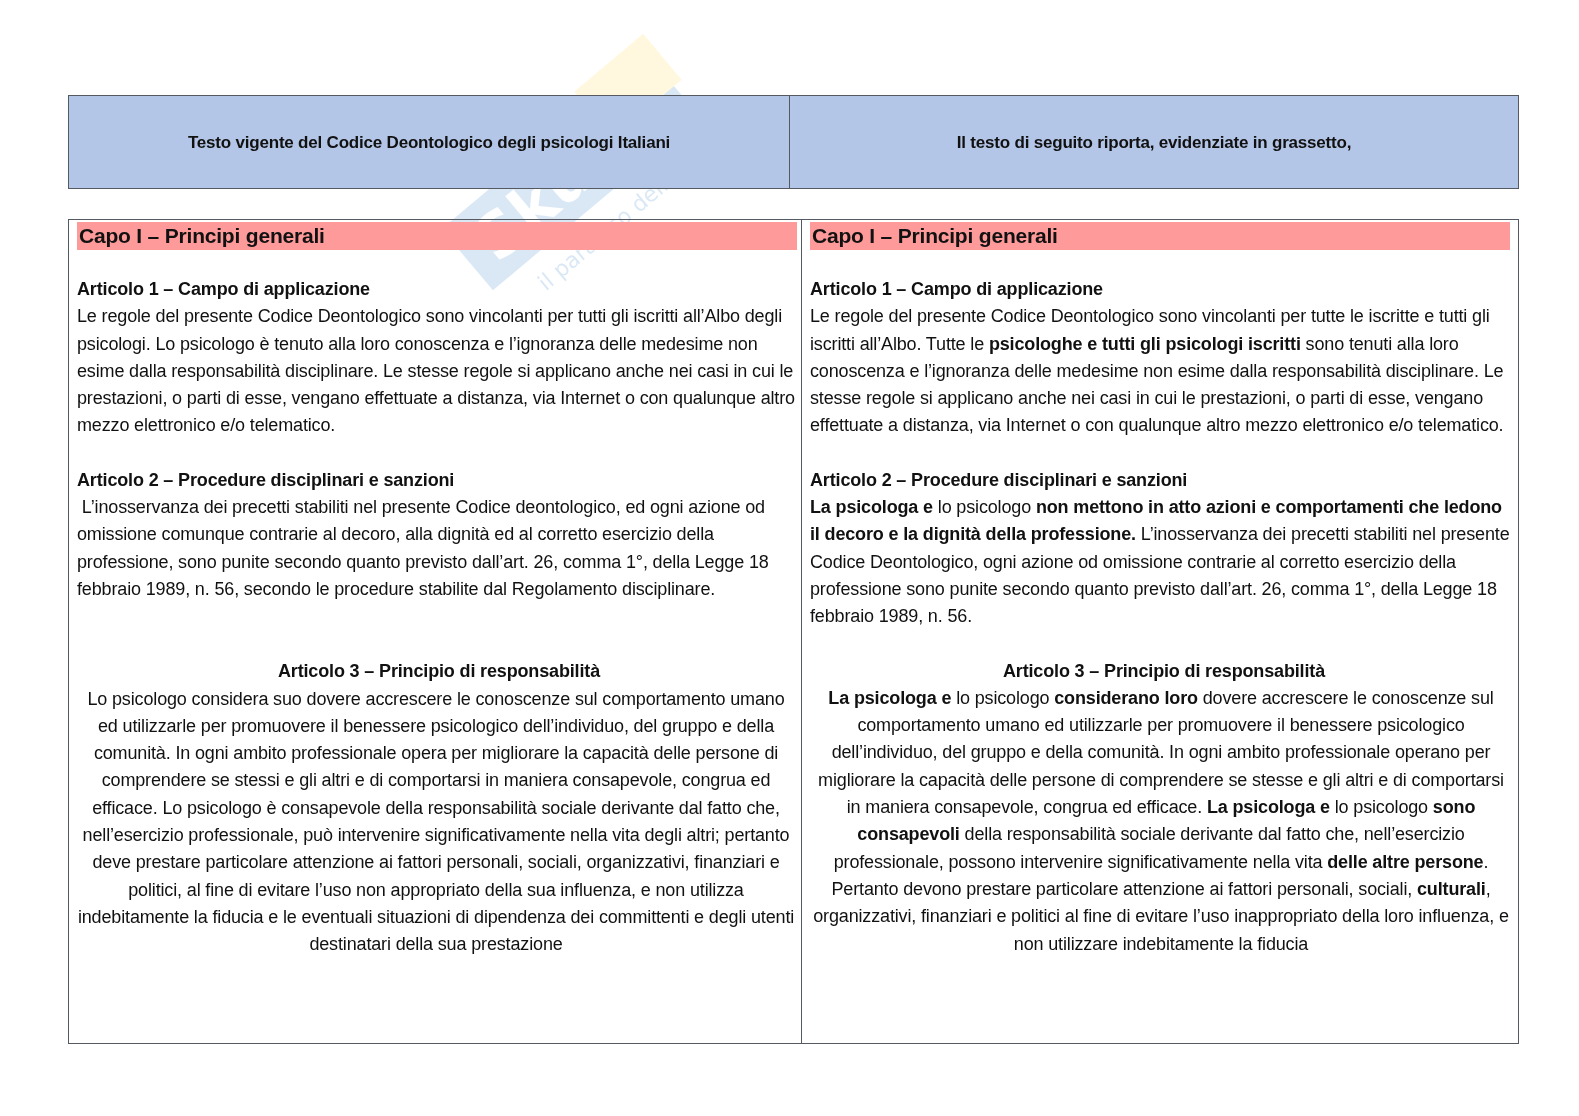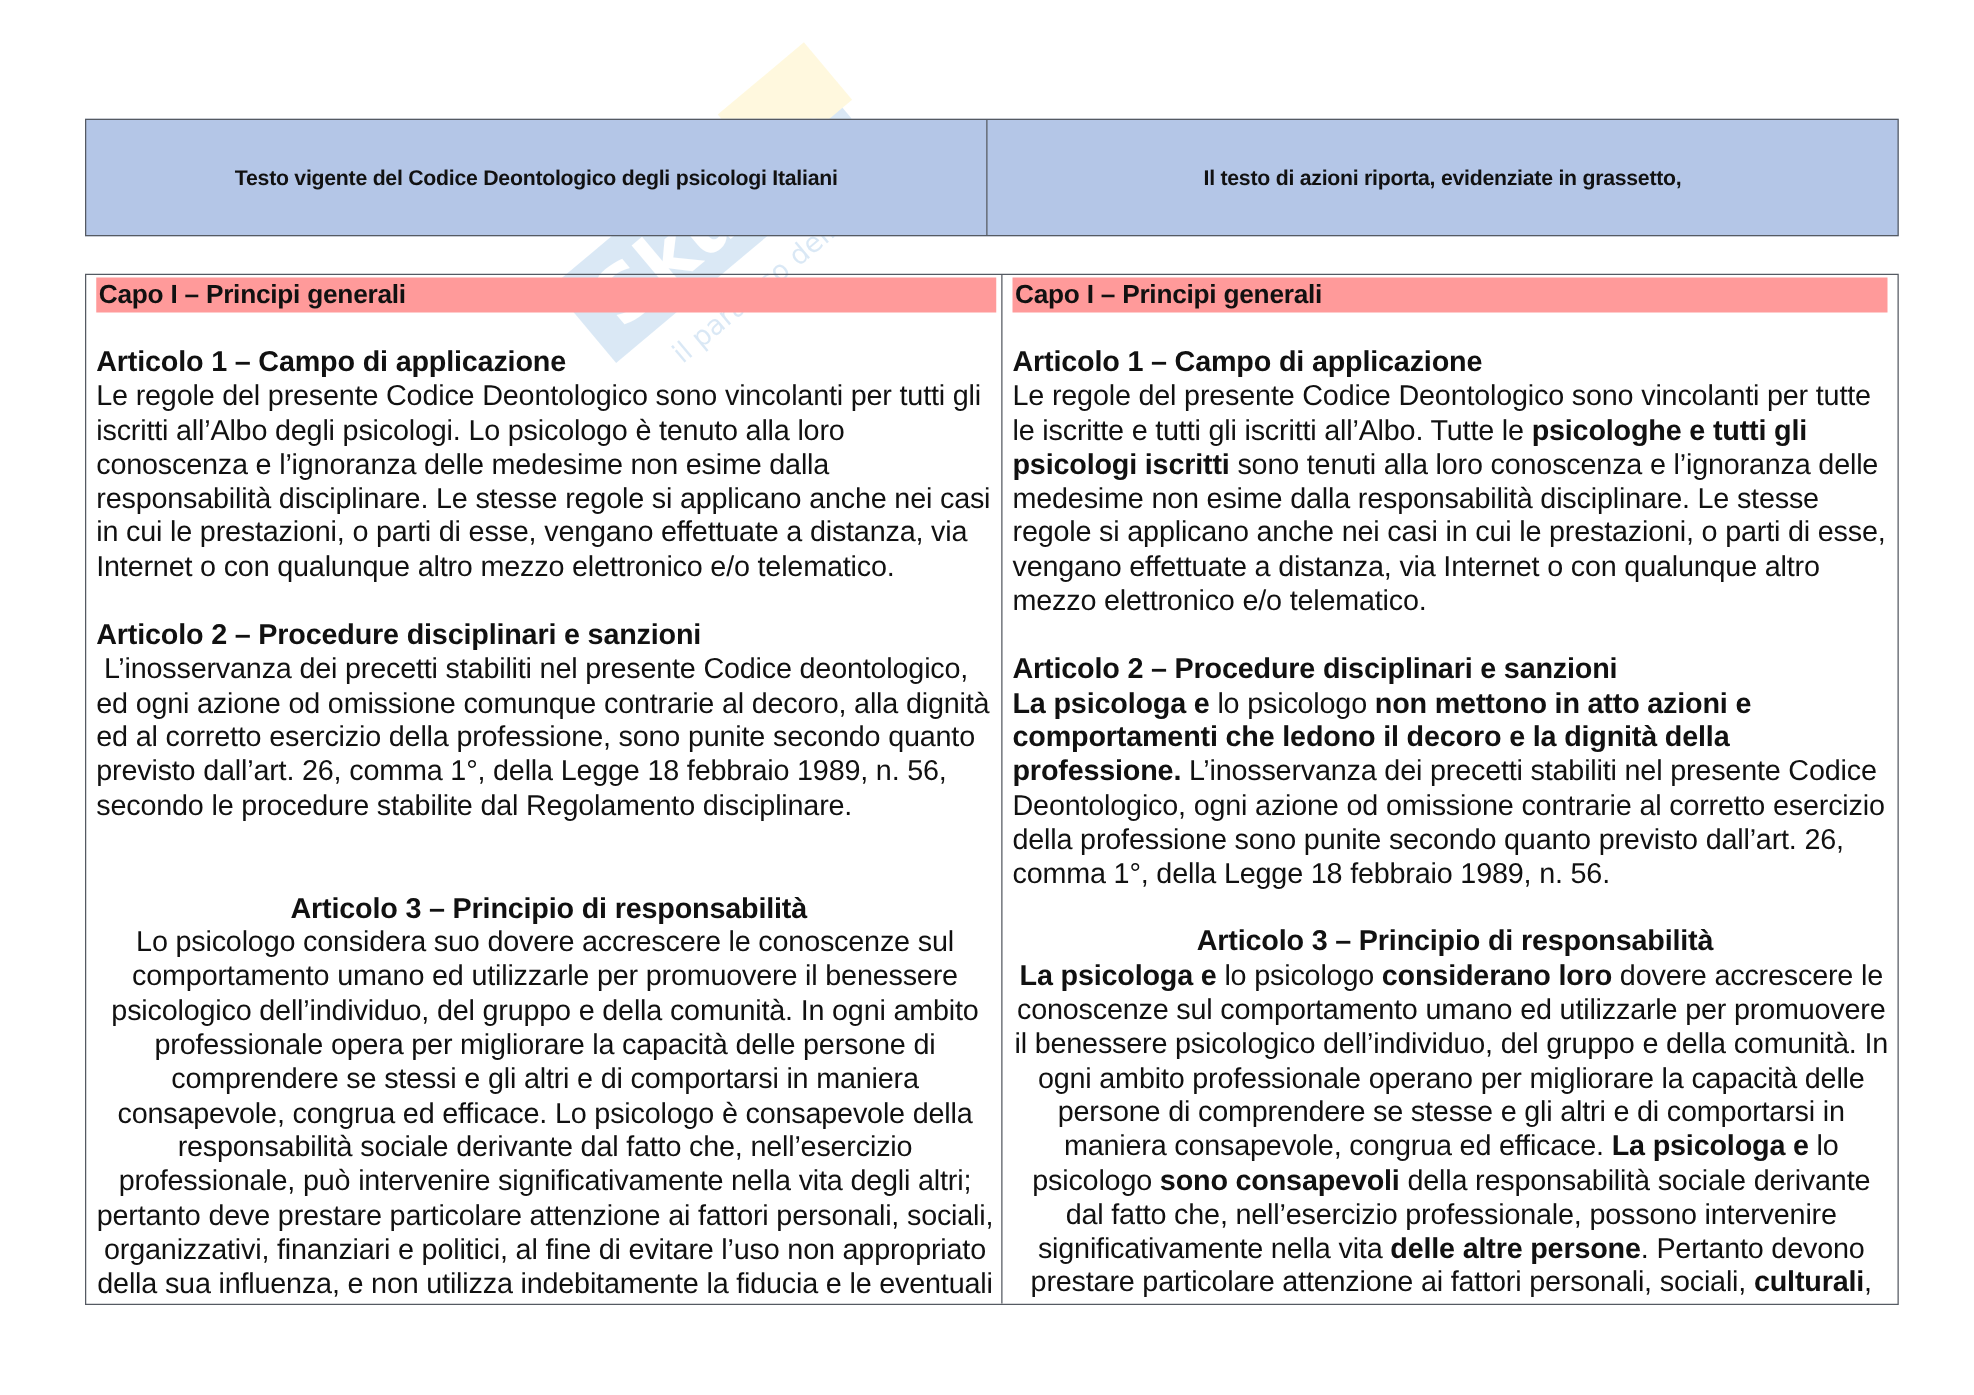--- a/index.html
+++ b/index.html
@@ -29,21 +29,21 @@
   .col { box-sizing: border-box; position: relative; overflow: hidden; }
   .col.left { width: 733px; border-right: 1.5px solid #555a62; padding: 2px 0 0 8px; }
   .col.right { flex: 1; padding: 2px 0 0 8px; }
 
   .capo {
     background: #ff9a9a; font-weight: bold; font-size: 21px; line-height: 28px;
     padding-left: 2px; height: 28px; margin-right: 4px; letter-spacing: -0.2px;
   }
   .col.right .capo { margin-right: 8px; }
 
-  .article { margin-top: 26px; font-size: 23px; line-height: 27.3px; letter-spacing: -0.15px; }
+  .article { margin-top: 26px; font-size: 18px; line-height: 27.3px; letter-spacing: -0.15px; }
   .article + .article { margin-top: 27px; }
   .article.a3 { margin-top: 55px; text-align: center; }
   .col.right .article.a3 { margin-top: 27px; }
   .article-title { font-weight: bold; display: block; }
   .article-text { display: block; white-space: normal; padding-right: 6px; }
   .b { font-weight: bold; }
 
   .watermark {
     position: absolute; left: 400px; top: 30px; width: 340px; height: 300px;
     pointer-events: none; opacity: 0.22;
@@ -60,21 +60,21 @@
     <text x="80" y="220" font-family="DejaVu Sans, sans-serif" font-size="22" fill="#5b9bd5">il paradiso dello studente</text>
   </g>
 </svg>
 
 <div class="header-table">
   <div class="header-cell left">
     <span>Testo vigente del Codice Deontologico degli psicologi Italiani</span>
   </div>
   <div class="header-cell right">
     <div>
-      <span class="line">Il testo di azioni riporta, evidenziate in grassetto,</span>
+      <span class="line">Il testo di seguito riporta, evidenziate in grassetto,</span>
     </div>
   </div>
 </div>
 
 <div class="body-table">
 
   <div class="col left">
     <div class="capo">Capo I – Principi generali</div>
 
     <div class="article">

